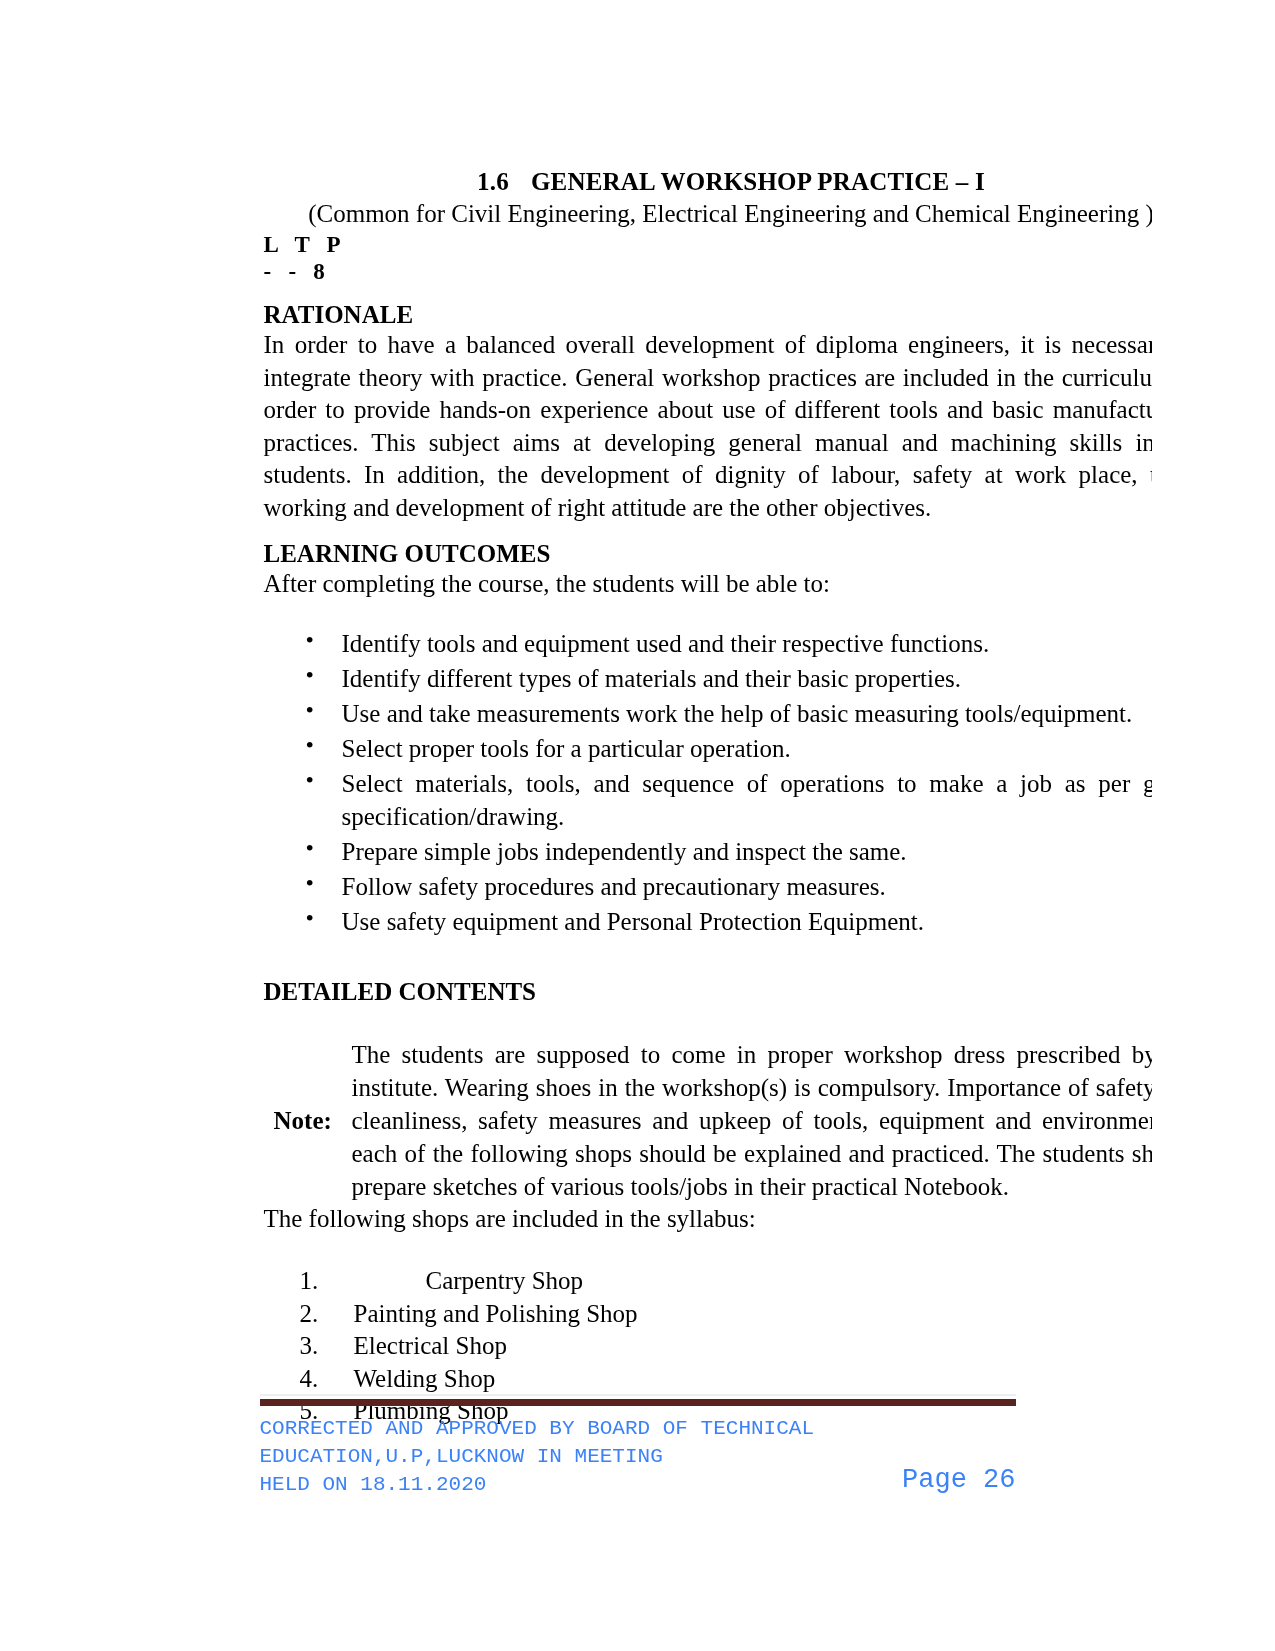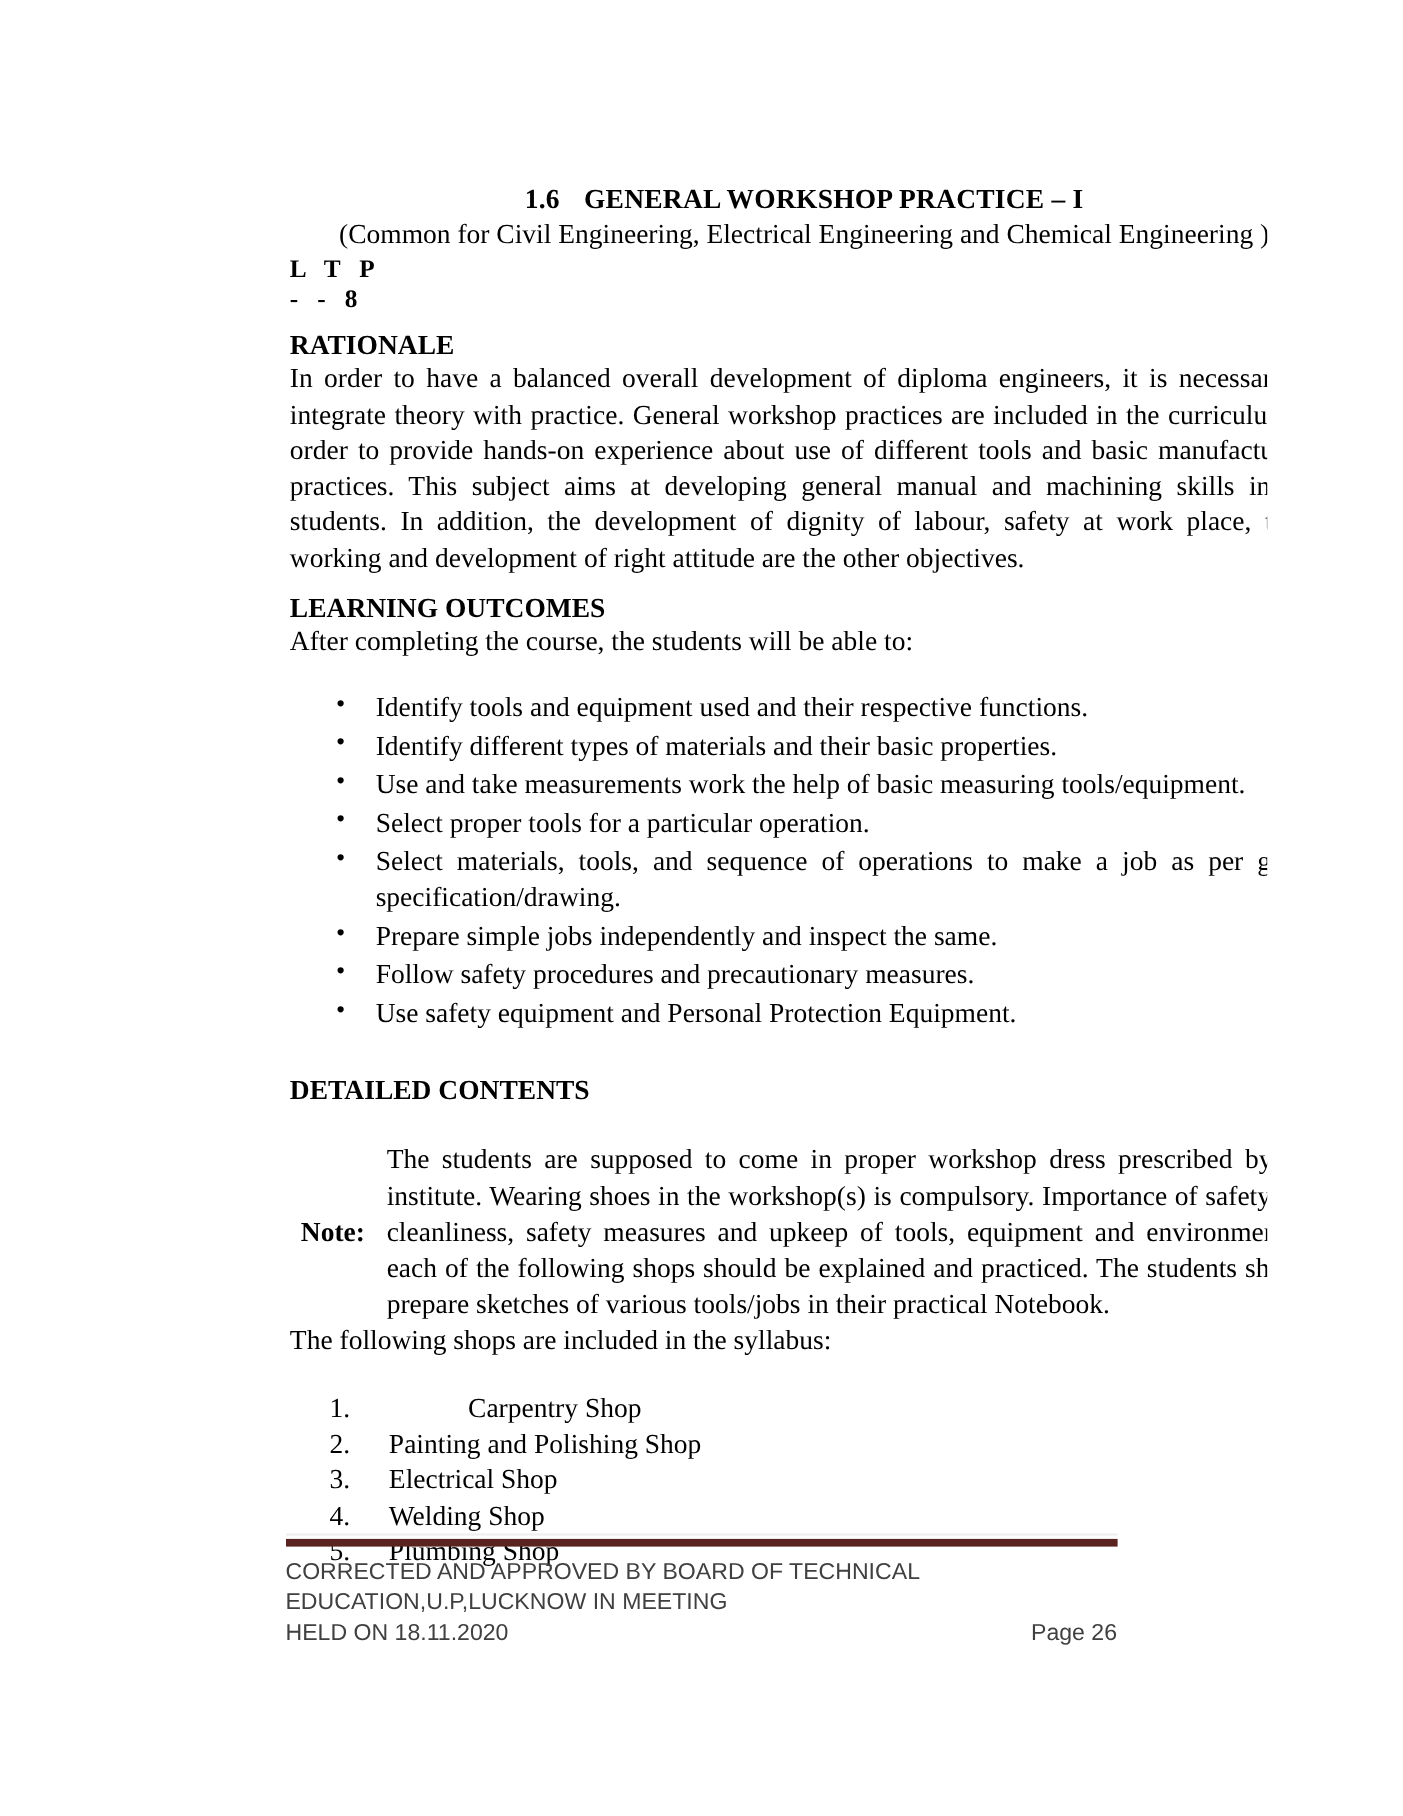--- a/index.html
+++ b/index.html
@@ -167,33 +167,33 @@
     border-top: 2px solid #efefef;
     padding-top: 3px;
   }
   .footer-rule {
     height: 7px;
     background: #5b2320;
     width: 100%;
   }
   .footer-text {
     margin-top: 9px;
-    font-family: Liberation Sans, sans-serif;
+    font-family: Liberation Mono, monospace;
     font-size: 21px;
     line-height: 1.33;
-    color: #404040;
+    color: #3b82f6;
     position: relative;
   }
   .footer-line1 { display: block; }
   .footer-line2 { display: block; }
   .footer-page {
     position: absolute;
     right: 0;
     bottom: 0;
-    font-size: 21px;
+    font-size: 27px;
     text-align: center;
   }
 </style>
 </head>
 <body>
 
 <div class="page">
   <div class="content">
 
     <div class="title-line">

